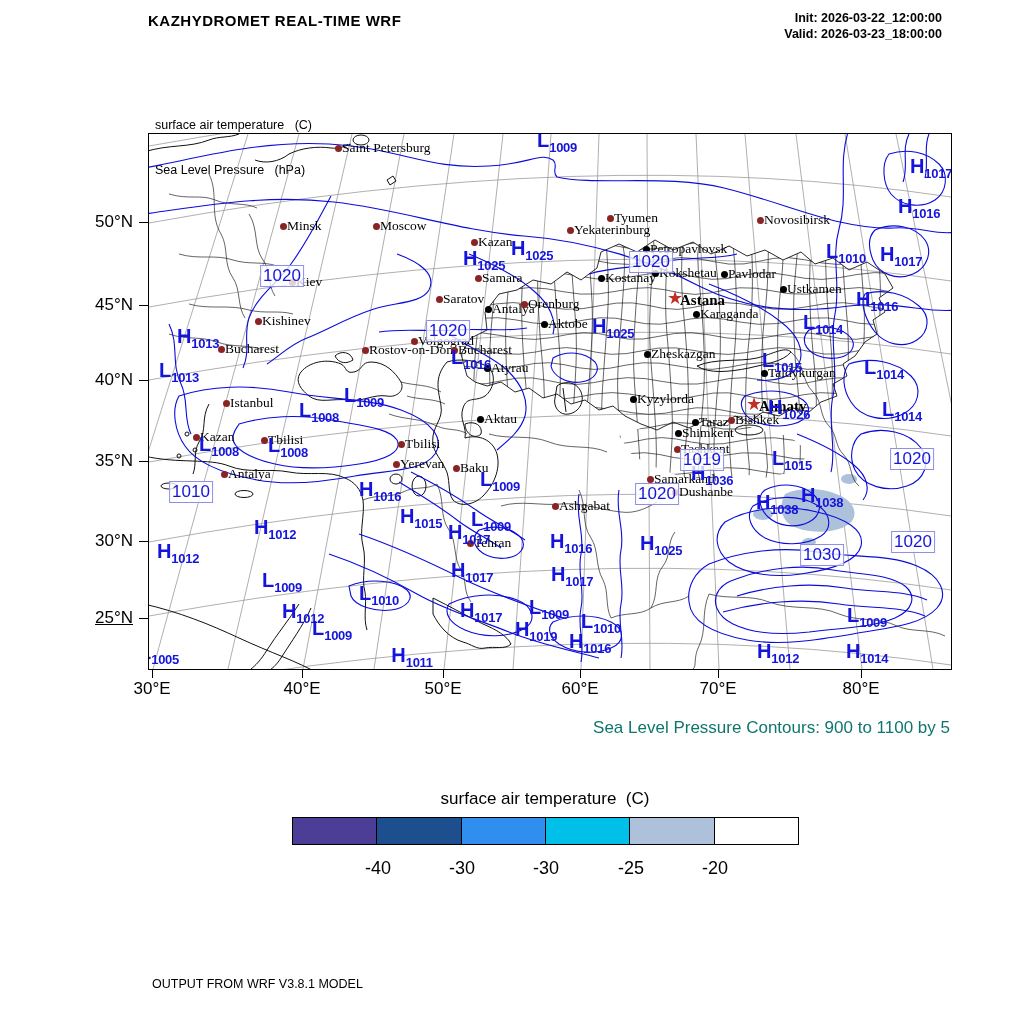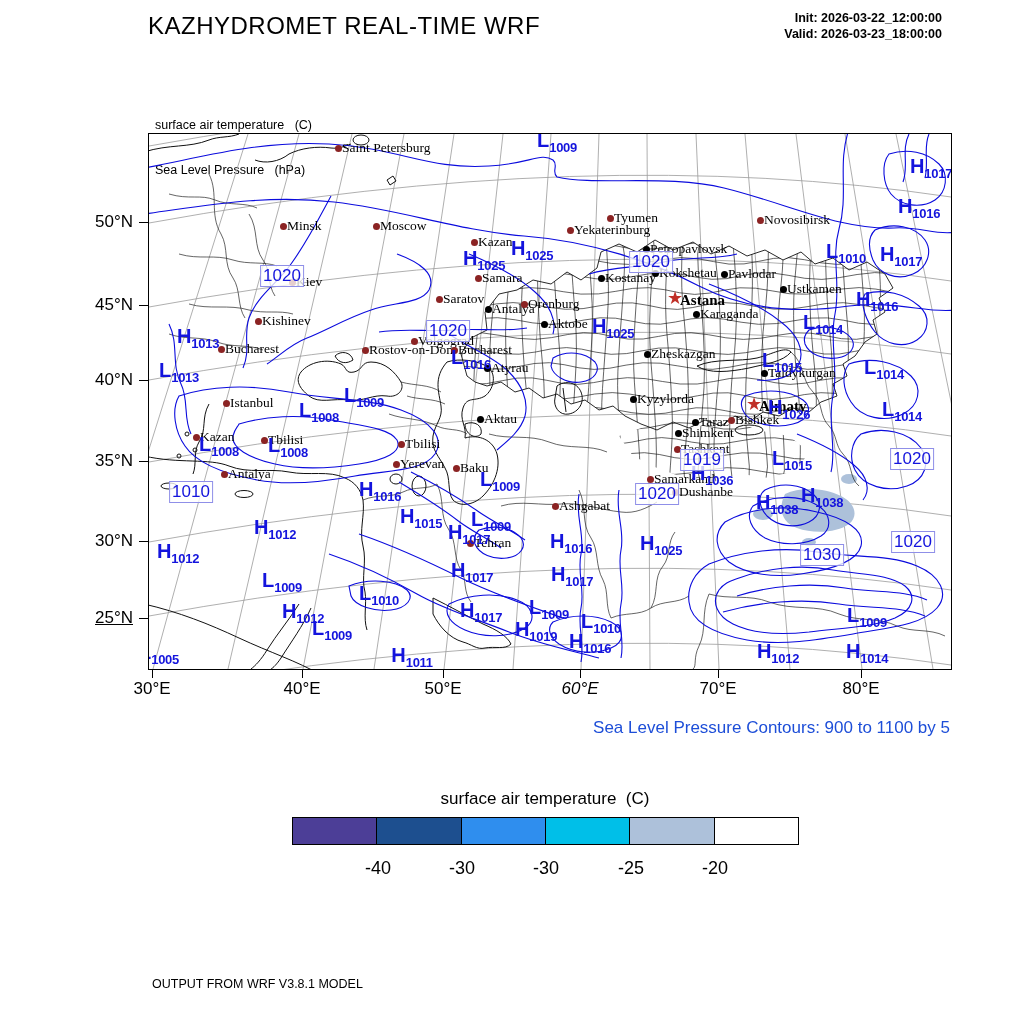--- a/index.html
+++ b/index.html
@@ -1,19 +1,19 @@
 <!DOCTYPE html>
 <html><head>
 <meta charset="utf-8">
 <style>
   html,body{margin:0;padding:0;background:#fff;}
   body{width:1024px;height:1024px;position:relative;overflow:hidden;
        font-family:"Liberation Sans",sans-serif;color:#000;}
   .abs{position:absolute;}
-  #page-title{left:148px;top:12px;font-size:24px;font-weight:normal;letter-spacing:.5px;}
+  #page-title{left:148px;top:12px;font-size:15px;font-weight:bold;letter-spacing:.5px;}
   #times{right:82px;top:10px;text-align:right;font-size:12.5px;font-weight:bold;line-height:16px;}
   #field-labels{left:155px;top:88px;font-size:12.5px;line-height:15px;white-space:pre;}
   #map-frame{left:148px;top:133px;width:802px;height:535px;border:1px solid #000;overflow:hidden;}
   #map-frame svg{position:absolute;left:0;top:0;}
   #city-layer,#plabel-layer{position:absolute;left:0;top:0;width:802px;height:535px;}
   .city{position:absolute;}
   .dot{position:absolute;left:-3.5px;top:-3.5px;width:7px;height:7px;border-radius:50%;}
   .star{position:absolute;left:-9px;top:-12px;font-size:18px;line-height:18px;}
   .clabel{position:absolute;left:4px;top:-8px;white-space:nowrap;
           font-family:"Liberation Serif",serif;font-size:13.5px;}
@@ -489,29 +489,29 @@
     <div class="axis-label lat-label" style="top: 531px;">30°N</div>
     <div class="lat-tickmark" style="top: 541px;"></div>
     <div class="axis-label lat-label" style="top: 608px; text-decoration: underline;">25°N</div>
     <div class="lat-tickmark" style="top: 618px;"></div>
     <div class="axis-label lon-label" style="left: 112px;">30°E</div>
     <div class="lon-tickmark" style="left: 152px;"></div>
     <div class="axis-label lon-label" style="left: 262px;">40°E</div>
     <div class="lon-tickmark" style="left: 302px;"></div>
     <div class="axis-label lon-label" style="left: 403px;">50°E</div>
     <div class="lon-tickmark" style="left: 443px;"></div>
-    <div class="axis-label lon-label" style="left: 540px; font-style: italic;">60°E</div>
+    <div class="axis-label lon-label" style="left: 540px;">60°E</div>
     <div class="lon-tickmark" style="left: 580px;"></div>
     <div class="axis-label lon-label" style="left: 678px;">70°E</div>
     <div class="lon-tickmark" style="left: 718px;"></div>
     <div class="axis-label lon-label" style="left: 821px;">80°E</div>
     <div class="lon-tickmark" style="left: 861px;"></div>
   </div>
 
-<div class="abs" id="contour-note" style="color:#1d4ed8;">Sea Level Pressure Contours: 900 to 1100 by 5</div>
+<div class="abs" id="contour-note" style="color:#0f766e;">Sea Level Pressure Contours: 900 to 1100 by 5</div>
 
 <div class="abs" id="cbar-title">surface air temperature  (C)</div>
 <div class="abs" id="cbar-bar">
     <div class="cbar-seg" style="background: rgb(76, 62, 151);"></div>
     <div class="cbar-seg" style="background: rgb(29, 79, 143);"></div>
     <div class="cbar-seg" style="background: rgb(47, 142, 238);"></div>
     <div class="cbar-seg" style="background: rgb(0, 191, 232);"></div>
     <div class="cbar-seg" style="background: rgb(173, 193, 218);"></div>
     <div class="cbar-seg" style="background: rgb(255, 255, 255);"></div>
   </div>

